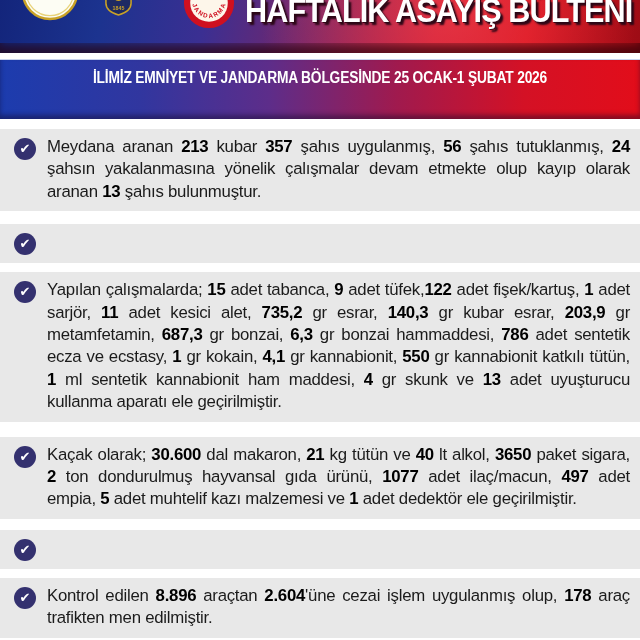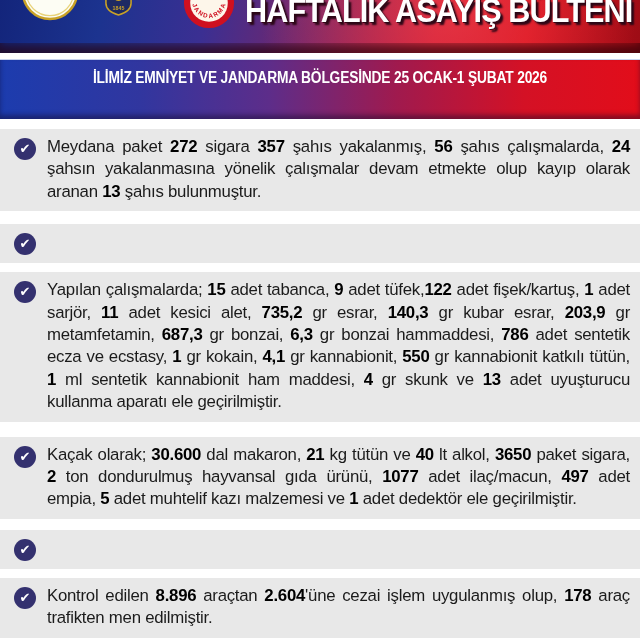--- a/index.html
+++ b/index.html
@@ -96,21 +96,21 @@
     <h1 class="main-title">HAFTALIK ASAYİŞ BÜLTENİ</h1>
   </div>
 
   <div class="banner">
     <p class="l1"><span class="cond">İLİMİZ EMNİYET VE JANDARMA BÖLGESİNDE 25 OCAK-1 ŞUBAT 2026</span></p>
   </div>
 
   <div class="panel m1">
     <div class="check">✔</div>
     <div class="ptext">
-        <p><span>Meydana paket </span><span class="b">272</span><span> sigara </span><span class="b">357</span><span> şahıs yakalanmış, </span><span class="b">56</span><span> şahıs çalışmalarda, </span><span class="b">24</span><span> şahsın yakalanmasına yönelik çalışmalar devam etmekte olup kayıp olarak aranan </span><span class="b">13</span><span> şahıs bulunmuştur.</span></p>
+        <p><span>Meydana aranan </span><span class="b">213</span><span> kubar </span><span class="b">357</span><span> şahıs uygulanmış, </span><span class="b">56</span><span> şahıs tutuklanmış, </span><span class="b">24</span><span> şahsın yakalanmasına yönelik çalışmalar devam etmekte olup kayıp olarak aranan </span><span class="b">13</span><span> şahıs bulunmuştur.</span></p>
       </div>
   </div>
 
   <div class="panel m2">
     <div class="check">✔</div>
   </div>
 
   <div class="panel m3">
     <div class="check">✔</div>
     <div class="ptext">

